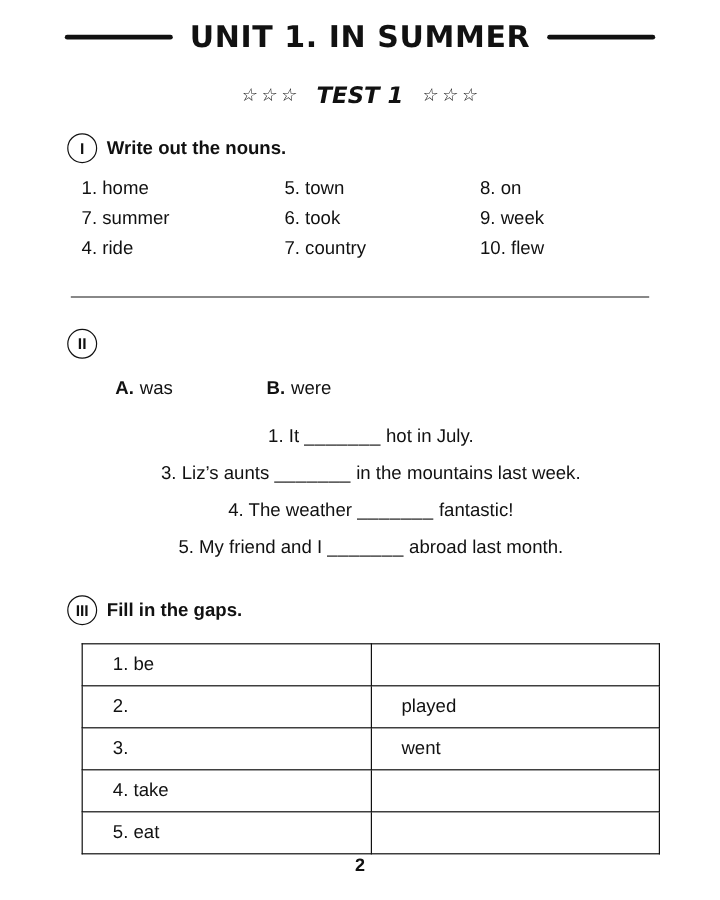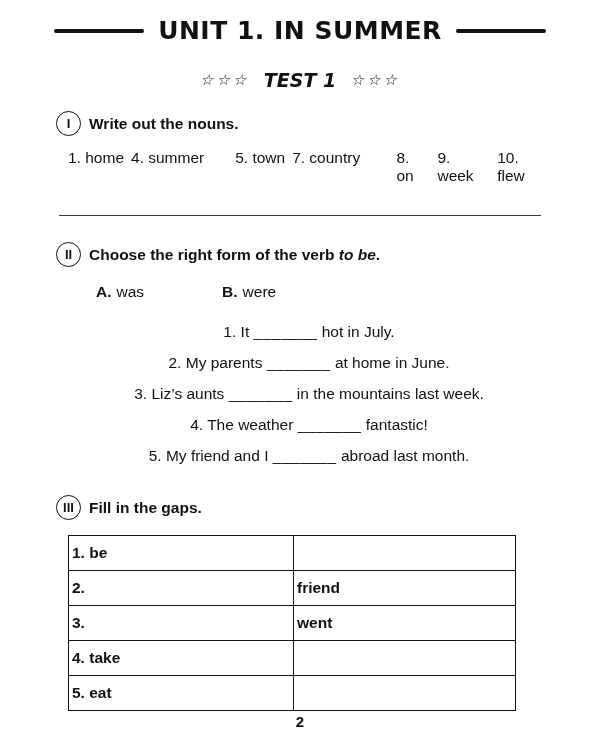--- a/index.html
+++ b/index.html
@@ -22,36 +22,36 @@
   
   .exercise{margin-left:56px;margin-right:50px;}
   .ex1{margin-top:20px;}
   .ex-heading{display:flex;align-items:center;gap:8px;font-weight:bold;font-size:15.5px;}
   .numeral-circle{
     display:inline-flex;align-items:center;justify-content:center;
     width:25px;height:25px;border:1.8px solid #111;border-radius:50%;
     font-size:13px;font-weight:bold;flex:none;box-sizing:border-box;
   }
   .nouns-grid{display:flex;margin-top:13px;margin-left:12px;font-size:15.5px;}
-  .noun-col{display:flex;flex-direction:row;gap:7px;}
+  .noun-col{display:flex;flex-direction:column;gap:7px;}
   .noun-col.c1{width:169px;}
-  .noun-col.c2{width:163px;text-align:center;}
+  .noun-col.c2{width:163px;}
   .answer-line{margin:30px auto 0 auto;width:482px;border-bottom:1.4px solid #3a3a3a;}
   .ex2{margin-top:26px;text-align:center;}
   .italic{font-style:italic;}
   .options-row{display:flex;gap:78px;margin:16px 0 0 40px;font-size:15.5px;}
   .opt-label{font-weight:bold;margin-right:5px;}
   .sentences{margin-top:22px;font-size:15.5px;}
   .sentence{margin-top:13px;margin-left:12px;}
   .blank{letter-spacing:0.5px;}
   .ex3{margin-top:30px;}
   .gap-table{border-collapse:collapse;margin:15px 0 0 12px;}
   .gap-table td{
-    border:1.3px solid #111;height:30px;padding:2px 3px;
-    font-size:15.5px;vertical-align:middle;font-weight:bold;
+    border:1.3px solid #111;height:30px;padding:2px 25px;
+    font-size:15.5px;vertical-align:middle;
   }
   .gap-table td.left{width:218px;}
   .gap-table td.right{width:215px;}
   
   .page-number{position:absolute;left:0;right:0;bottom:20px;text-align:center;font-weight:bold;font-size:15px;}
 </style>
 </head>
 <body>
 
 <div class="title-row">
@@ -67,64 +67,57 @@
 </div>
 
 <div class="exercise ex1">
   <div class="ex-heading">
     <span class="numeral-circle">I</span>
     <span>Write out the nouns.</span>
   </div>
   <div class="nouns-grid">
     <div class="noun-col c1">
       <span>1. home</span>
-      <span>4. summer</span>
+      <span>7. summer</span>
+      <span>4. ride</span>
     </div>
     <div class="noun-col c2">
       <span>5. town</span>
+      <span>6. took</span>
       <span>7. country</span>
     </div>
     <div class="noun-col c3">
       <span>8. on</span>
       <span>9. week</span>
       <span>10. flew</span>
     </div>
   </div>
 </div>
 
 <div class="answer-line"></div>
 
 <div class="exercise ex2">
   <div class="ex-heading">
     <span class="numeral-circle">II</span>
-    <span>
-      <span>Choose the right form of the verb</span>
-      <span class="italic">to be</span><span>.</span>
-    </span>
   </div>
 
   <div class="options-row">
     <span>
       <span class="opt-label">A.</span><span>was</span>
     </span>
     <span>
       <span class="opt-label">B.</span><span>were</span>
     </span>
   </div>
 
   <div class="sentences">
     <div class="sentence">
       <span>1. It</span>
       <span class="blank">_______</span>
       <span>hot in July.</span>
-    </div>
-    <div class="sentence">
-      <span>2. My parents</span>
-      <span class="blank">_______</span>
-      <span>at home in June.</span>
     </div>
     <div class="sentence">
       <span>3. Liz’s aunts</span>
       <span class="blank">_______</span>
       <span>in the mountains last week.</span>
     </div>
     <div class="sentence">
       <span>4. The weather</span>
       <span class="blank">_______</span>
       <span>fantastic!</span>
@@ -144,21 +137,21 @@
   </div>
 
   <table class="gap-table">
     <tbody>
       <tr>
         <td class="left">1. be</td>
         <td class="right"></td>
       </tr>
       <tr>
         <td class="left">2.</td>
-        <td class="right">friend</td>
+        <td class="right">played</td>
       </tr>
       <tr>
         <td class="left">3.</td>
         <td class="right">went</td>
       </tr>
       <tr>
         <td class="left">4. take</td>
         <td class="right"></td>
       </tr>
       <tr>

